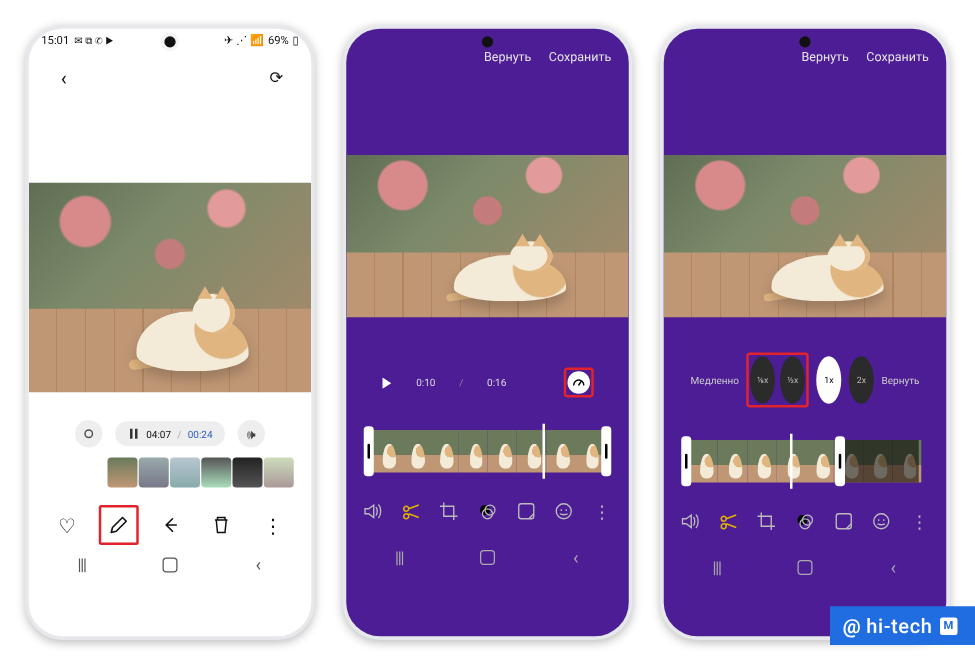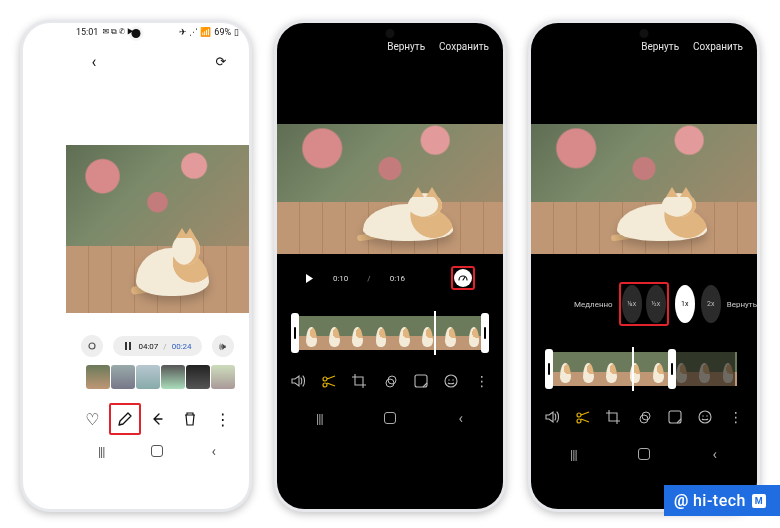--- a/index.html
+++ b/index.html
@@ -7,22 +7,22 @@
     --c-cat-orange:#e0b580; --c-dark:#0b0b0b; --c-dark2:#1a1a1a;
     --c-accent:#e2b200; --c-red:#e3232b; --c-blue:#1f6de0;
   }
   *{box-sizing:border-box;}
   body{margin:0;background:#f5f5f5;font-family:-apple-system,Roboto,Arial,sans-serif;}
   .stage{position:relative;width:780px;height:528px;background:#fff;margin:0 auto;}
   .phones{display:flex;gap:22px;padding:20px 18px;justify-content:center;}
   .phone{width:232px;height:492px;border-radius:30px;background:#e6e8eb;padding:3px;position:relative;
     box-shadow:0 2px 8px rgba(0,0,0,.25);}
   .screen{width:100%;height:100%;border-radius:27px;overflow:hidden;position:relative;}
-  .screen.white{background:#fff;color:#111;padding-left:43px;}
-  .screen.black{background:#000000;color:#fff;}
+  .screen.white{background:#fff;color:#111;}
+  .screen.black{background:#4c1d95;color:#fff;}
   .punch{position:absolute;top:9px;left:50%;transform:translateX(-50%);width:9px;height:9px;border-radius:50%;
     background:#111;z-index:50;}
   .phone .punch.shade{box-shadow:0 0 0 3px rgba(0,0,0,.04);}
   .statusbar{display:flex;justify-content:space-between;align-items:center;font-size:9px;padding:4px 10px 2px;}
   .statusbar .icons span{margin-left:3px;}
   .row{display:flex;align-items:center;}
   
   .hdr1{display:flex;align-items:center;justify-content:space-between;padding:6px 12px 4px;font-size:16px;}
   
   .vid-wrap{position:relative;width:100%;display:flex;align-items:center;justify-content:center;}
@@ -63,25 +63,25 @@
   .redbox{border:2px solid var(--c-red);border-radius:2px;padding:4px;}
   .navbar{display:flex;justify-content:space-around;align-items:center;height:28px;font-size:13px;}
   .nb.white{color:#555;} .nb.black{color:#aaa;}
   .nb span{display:inline-block;width:40px;text-align:center;}
   .nb .recents{letter-spacing:-1px;}
   .nb .home{width:12px;height:12px;border:1.5px solid currentColor;border-radius:3px;}
   .nb .back{font-size:15px;}
   
   .tophdr2{display:flex;justify-content:flex-end;gap:14px;font-size:10px;color:#e5e5e5;padding:18px 14px 0;}
   .vid2{margin-top:72px;width:100%;height:130px;}
-  .playline{display:flex;align-items:center;justify-content:center;gap:19px;margin-top:12px;font-size:8px;color:#ddd;}
+  .playline{display:flex;align-items:center;justify-content:center;gap:19px;margin-top:40px;font-size:8px;color:#ddd;}
   .playline .btn{display:flex;align-items:center;justify-content:center;}
   .speedbtn{border:2px solid var(--c-red);border-radius:3px;padding:1px;}
   .speedbtn .inner{width:18px;height:18px;border-radius:50%;background:#fff;color:#000;display:flex;align-items:center;justify-content:center;font-size:9px;}
-  .speedrow{display:flex;align-items:center;justify-content:flex-end;gap:6px;font-size:8px;color:#ccc;margin-top:28px;}
+  .speedrow{display:flex;align-items:center;justify-content:center;gap:6px;font-size:8px;color:#ccc;margin-top:28px;}
   .sp{width:20px;height:38px;border-radius:50%;display:flex;align-items:center;justify-content:center;font-size:7px;}
   .sp.off{background:#2b2b2b;color:#bbb;}
   .sp.on{background:#fff;color:#000;}
   
   .strip{position:relative;margin:26px 14px 0;height:34px;}
   .strip .frames{position:absolute;inset:0;display:flex;gap:0;padding:0 6px;}
   .strip .fr{flex:1;background:linear-gradient(#6a7a5a 0 58%,#bf9775 58%);position:relative;overflow:hidden;}
   .strip .fr::after{content:"";position:absolute;left:38%;bottom:10%;width:46%;height:58%;
     background:radial-gradient(circle at 78% 30%,var(--c-cat-orange) 0 30%,transparent 31%),var(--c-cat);
     border-radius:50% 52% 48% 46%/70% 70% 30% 30%;}

